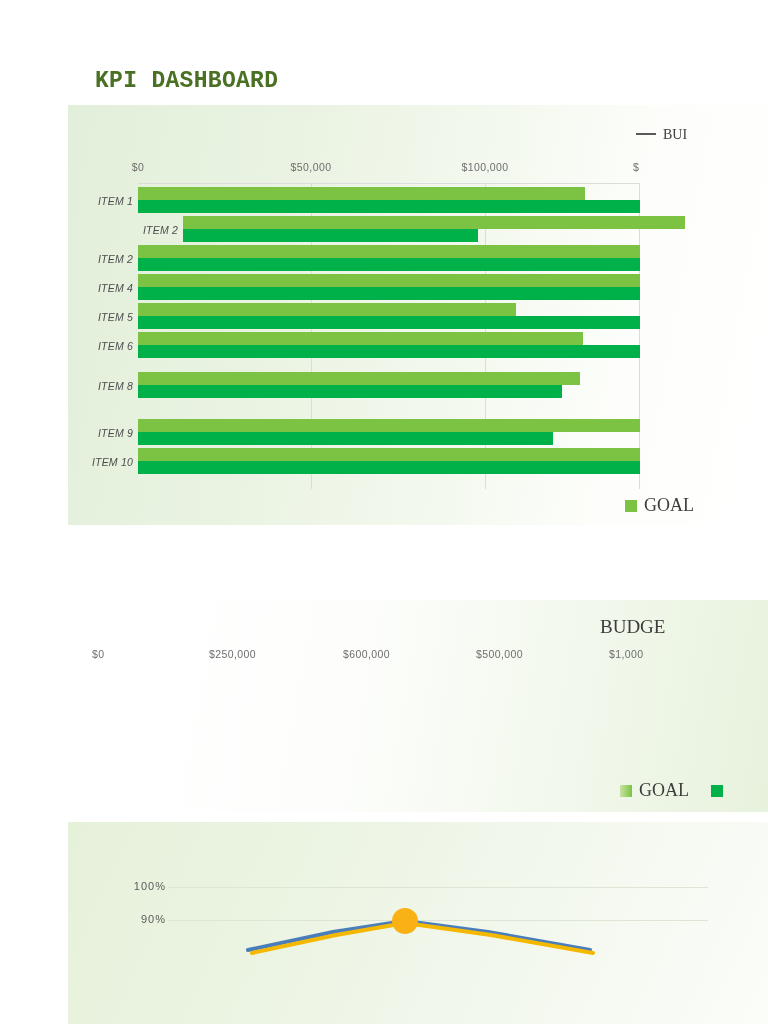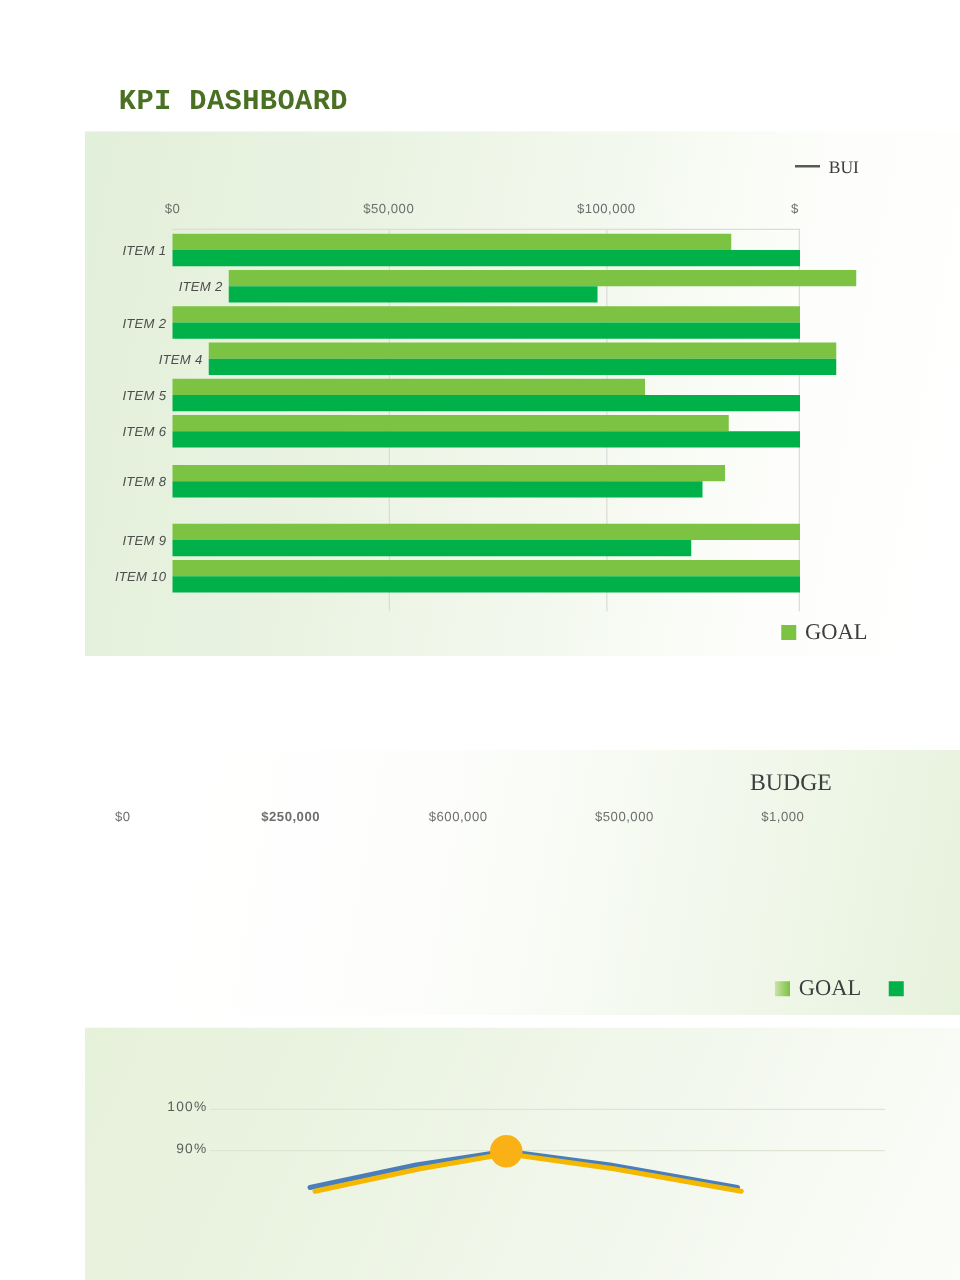--- a/index.html
+++ b/index.html
@@ -304,21 +304,21 @@
     <div class="c1-row" style="top:33px;margin-left:45px;">
       <div class="c1-label">ITEM 2</div>
       <div class="bar-goal" style="width:502px;"></div>
       <div class="bar-actual" style="width:295px;"></div>
     </div>
     <div class="c1-row" style="top:62px;">
       <div class="c1-label">ITEM 2</div>
       <div class="bar-goal" style="width:502px;"></div>
       <div class="bar-actual" style="width:502px;"></div>
     </div>
-    <div class="c1-row" style="top:91px;margin-left:29px;">
+    <div class="c1-row" style="top:91px;">
       <div class="c1-label">ITEM 4</div>
       <div class="bar-goal" style="width:502px;"></div>
       <div class="bar-actual" style="width:502px;"></div>
     </div>
     <div class="c1-row" style="top:120px;">
       <div class="c1-label">ITEM 5</div>
       <div class="bar-goal" style="width:378px;"></div>
       <div class="bar-actual" style="width:502px;"></div>
     </div>
     <div class="c1-row" style="top:149px;">
@@ -350,21 +350,21 @@
 
 <div class="panel" id="chart2">
   <div class="c2-bg"></div>
 
   <div class="c2-title">
     <span class="dash"></span><span>BUDGE</span>
   </div>
 
   <div class="c2-axis">
     <span style="left:24px;">$0</span>
-    <span style="left:141px;font-weight:bold;">$250,000</span>
+    <span style="left:141px;">$250,000</span>
     <span style="left:275px;">$600,000</span>
     <span style="left:408px;">$500,000</span>
     <span style="left:541px;">$1,000</span>
   </div>
 
 
   <div class="c2-legend">
     <span class="swatch sw-goal"></span><span>GOAL</span>
     <span class="swatch sw-actual" style="margin-left:18px;"></span>
   </div>

